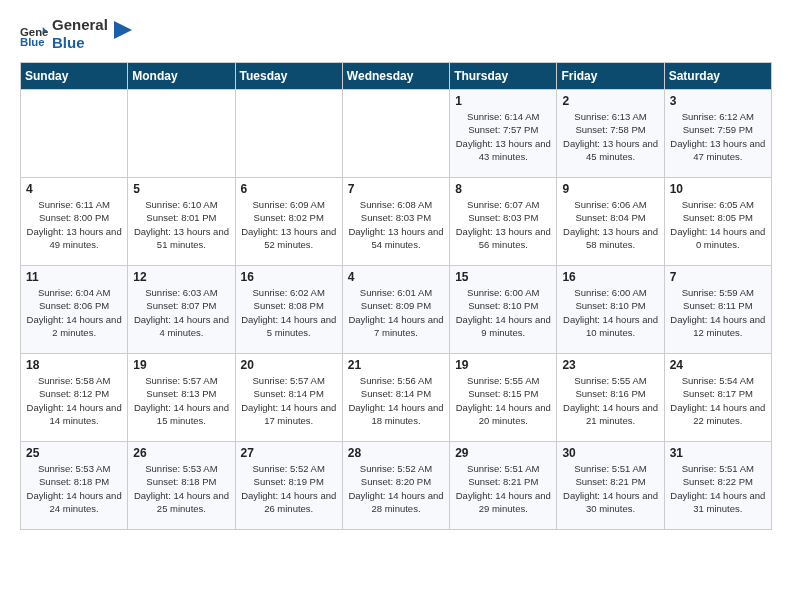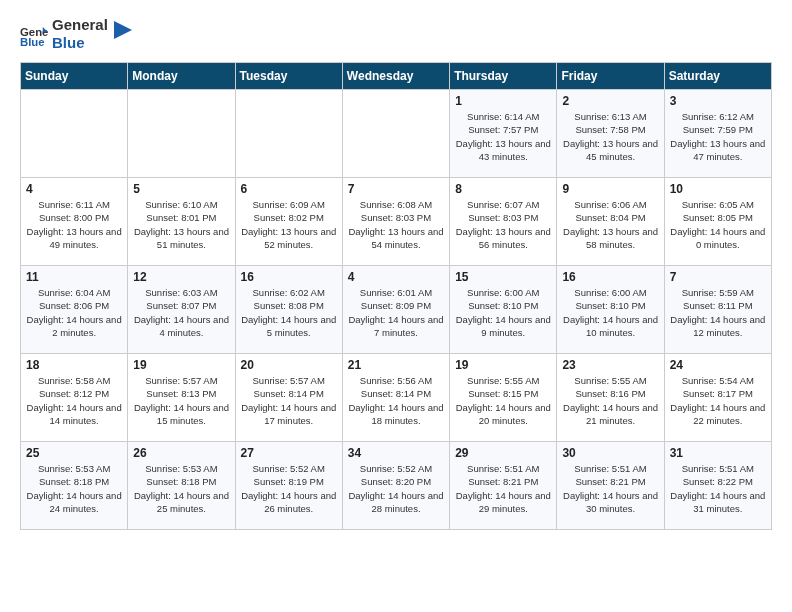--- a/index.html
+++ b/index.html
@@ -236,21 +236,21 @@
         </td>
         <td>
           <div class="cell-date">26</div>
           <div class="cell-info">Sunrise: 5:53 AM<br>Sunset: 8:18 PM<br>Daylight: 14 hours and 25 minutes.</div>
         </td>
         <td>
           <div class="cell-date">27</div>
           <div class="cell-info">Sunrise: 5:52 AM<br>Sunset: 8:19 PM<br>Daylight: 14 hours and 26 minutes.</div>
         </td>
         <td>
-          <div class="cell-date">34</div>
+          <div class="cell-date">28</div>
           <div class="cell-info">Sunrise: 5:52 AM<br>Sunset: 8:20 PM<br>Daylight: 14 hours and 28 minutes.</div>
         </td>
         <td>
           <div class="cell-date">29</div>
           <div class="cell-info">Sunrise: 5:51 AM<br>Sunset: 8:21 PM<br>Daylight: 14 hours and 29 minutes.</div>
         </td>
         <td>
           <div class="cell-date">30</div>
           <div class="cell-info">Sunrise: 5:51 AM<br>Sunset: 8:21 PM<br>Daylight: 14 hours and 30 minutes.</div>
         </td>

